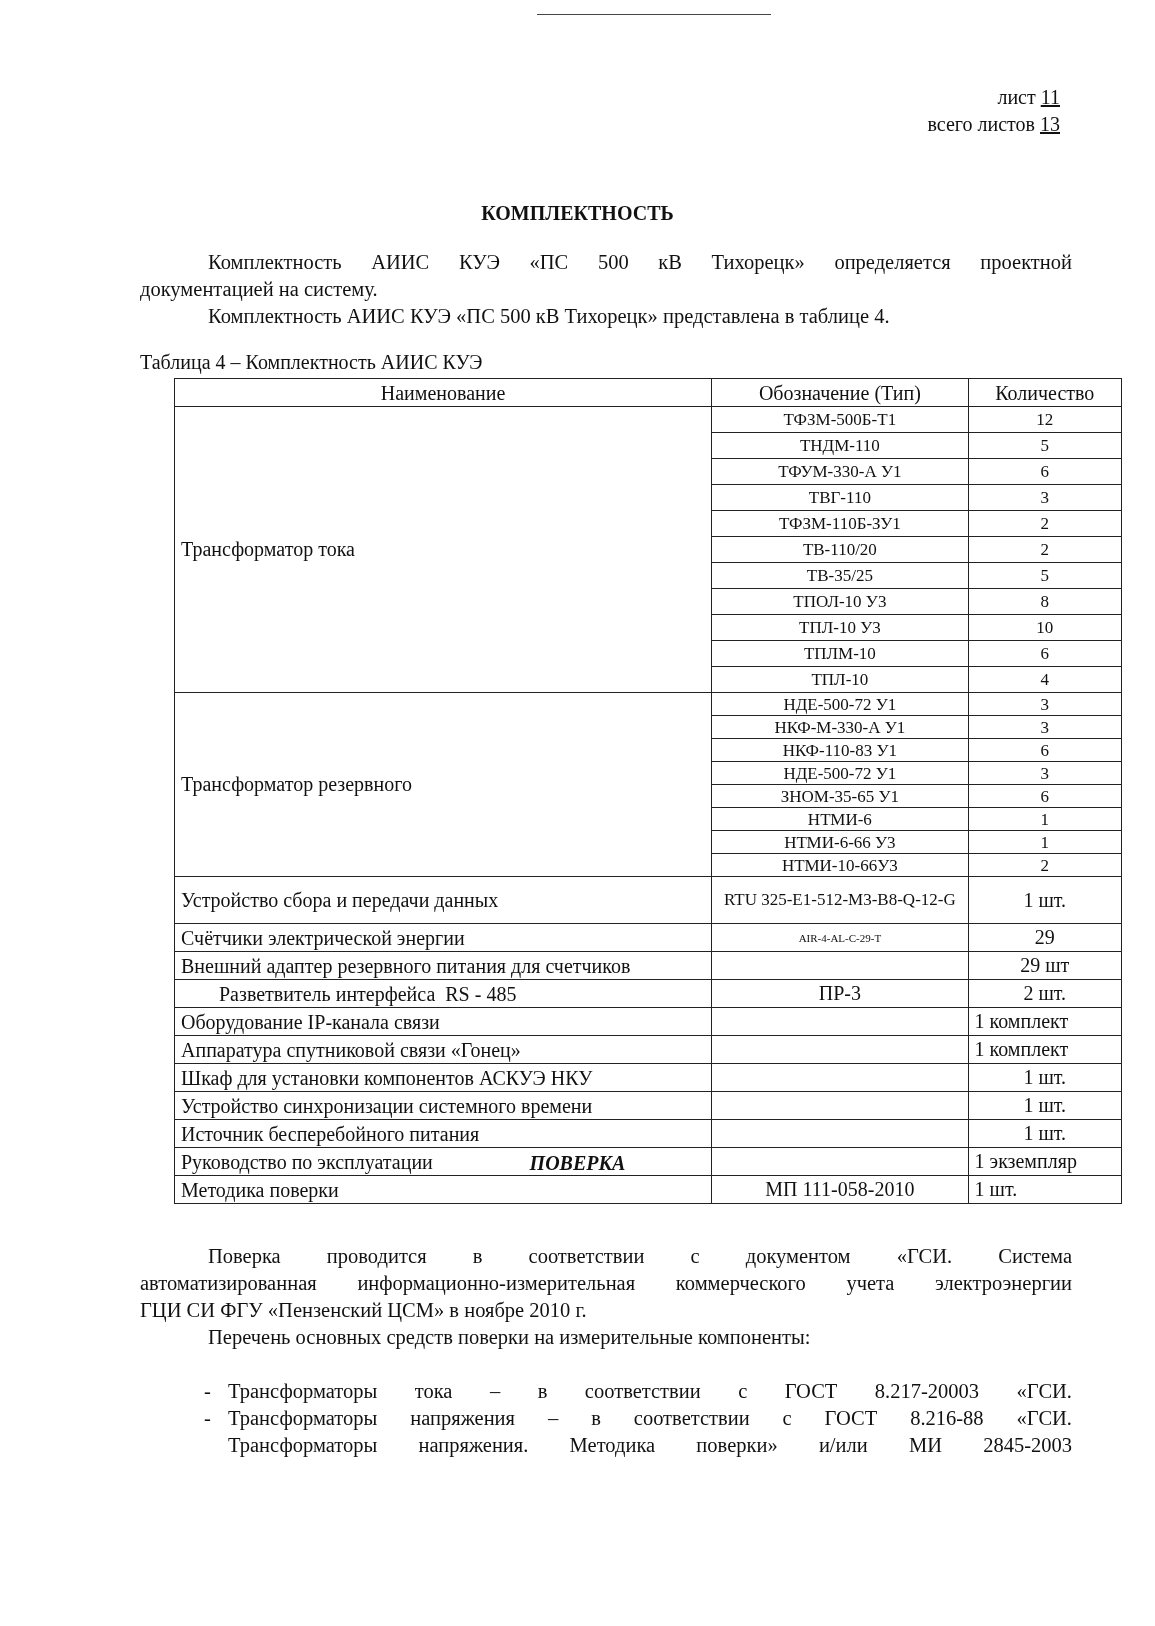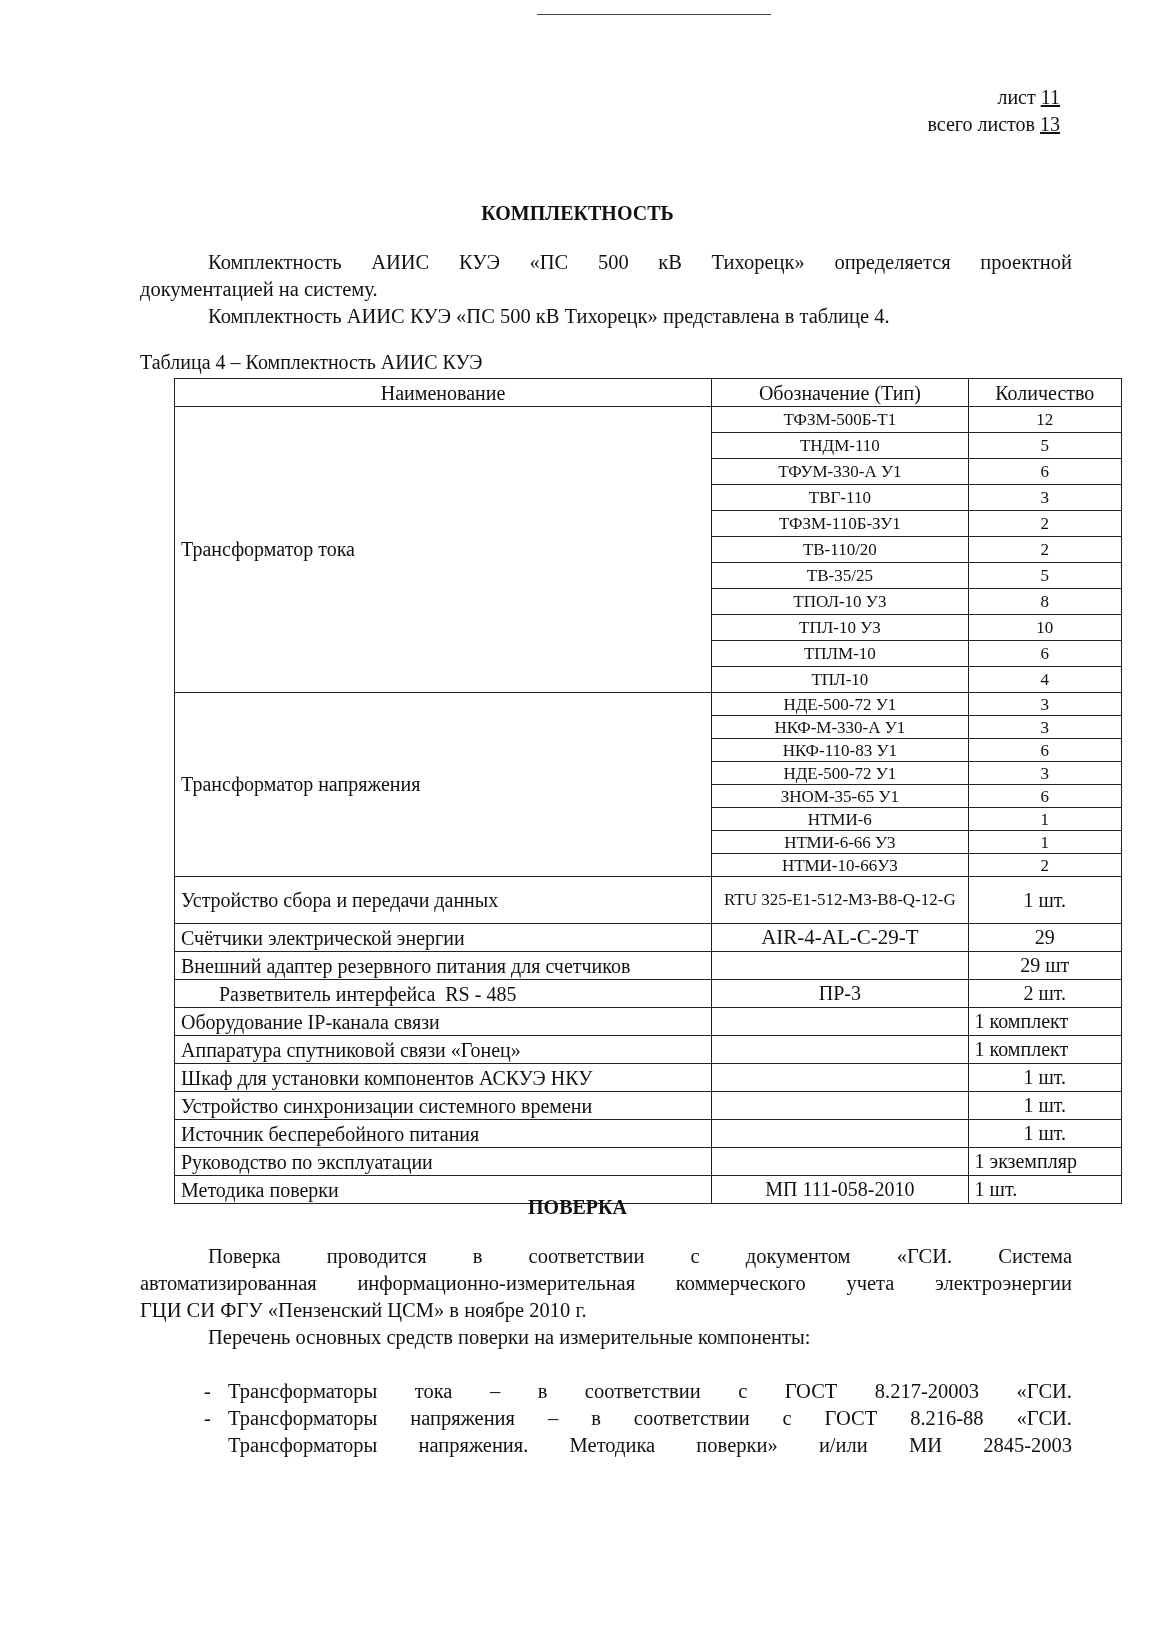--- a/index.html
+++ b/index.html
@@ -22,21 +22,21 @@
   .col-name { width: 545px; }
   .col-type { width: 258px; }
   .col-qty { width: 145px; }
   td.sub { font-size: 17px; text-align: center; height: 25px; line-height: 24px; padding: 0 4px; }
   td.sub-v { font-size: 17px; text-align: center; height: 22px; line-height: 21px; padding: 0 4px; }
   td.groupname { vertical-align: middle; }
   td.name { height: 27px; line-height: 26px; }
   td.type { text-align: center; }
   td.qty { text-align: center; }
   td.qty-left { text-align: left; }
-  td.small { font-size: 21px; }
+  td.small { font-size: 11px; }
   td.rtu { font-size: 17px; text-align: center; line-height: 20px; height: 46px; border-radius: 20px; }
 </style>
 </head>
 <body>
 
 <div class="top-rule"></div>
 
 <div class="sheet-info">
   <div>
     <span>лист</span>
@@ -107,21 +107,21 @@
     <tr>
         <td class="sub">ТПЛМ-10</td>
         <td class="sub">6</td>
       </tr>
     <tr>
         <td class="sub">ТПЛ-10</td>
         <td class="sub">4</td>
       </tr>
 
     <tr>
-      <td class="groupname" rowspan="8">Трансформатор напряжения</td>
+      <td class="groupname" rowspan="8">Трансформатор резервного</td>
       <td class="sub-v">НДЕ-500-72 У1</td>
       <td class="sub-v">3</td>
     </tr>
     <tr>
         <td class="sub-v">НКФ-М-330-А У1</td>
         <td class="sub-v">3</td>
       </tr>
     <tr>
         <td class="sub-v">НКФ-110-83 У1</td>
         <td class="sub-v">6</td>
@@ -198,21 +198,21 @@
       <td class="qty qty-left">1 экземпляр</td>
     </tr>
     <tr>
       <td class="name">Методика поверки</td>
       <td class="type">МП 111-058-2010</td>
       <td class="qty qty-left">1 шт.</td>
     </tr>
   </tbody>
 </table>
 
-<div class="h1" style="top:1196px;">ПОВЕРКА</div>
+<div class="h1" style="top:1152px;font-style:italic;">ПОВЕРКА</div>
 
 <div class="para" style="top:1243px;">
   <div class="line-just"><span class="indent"></span><span>Поверка проводится в соответствии с документом «ГСИ. Система</span></div>
   <div class="line-just">автоматизированная информационно-измерительная коммерческого учета электроэнергии</div>
   <div>ГЦИ СИ ФГУ «Пензенский ЦСМ» в ноябре 2010 г.</div>
   <div><span class="indent"></span><span>Перечень основных средств поверки на измерительные компоненты:</span></div>
 </div>
 
 <div class="para" style="top:1378px; left:204px; width:868px;">
   <div style="position:relative; padding-left:24px;">

